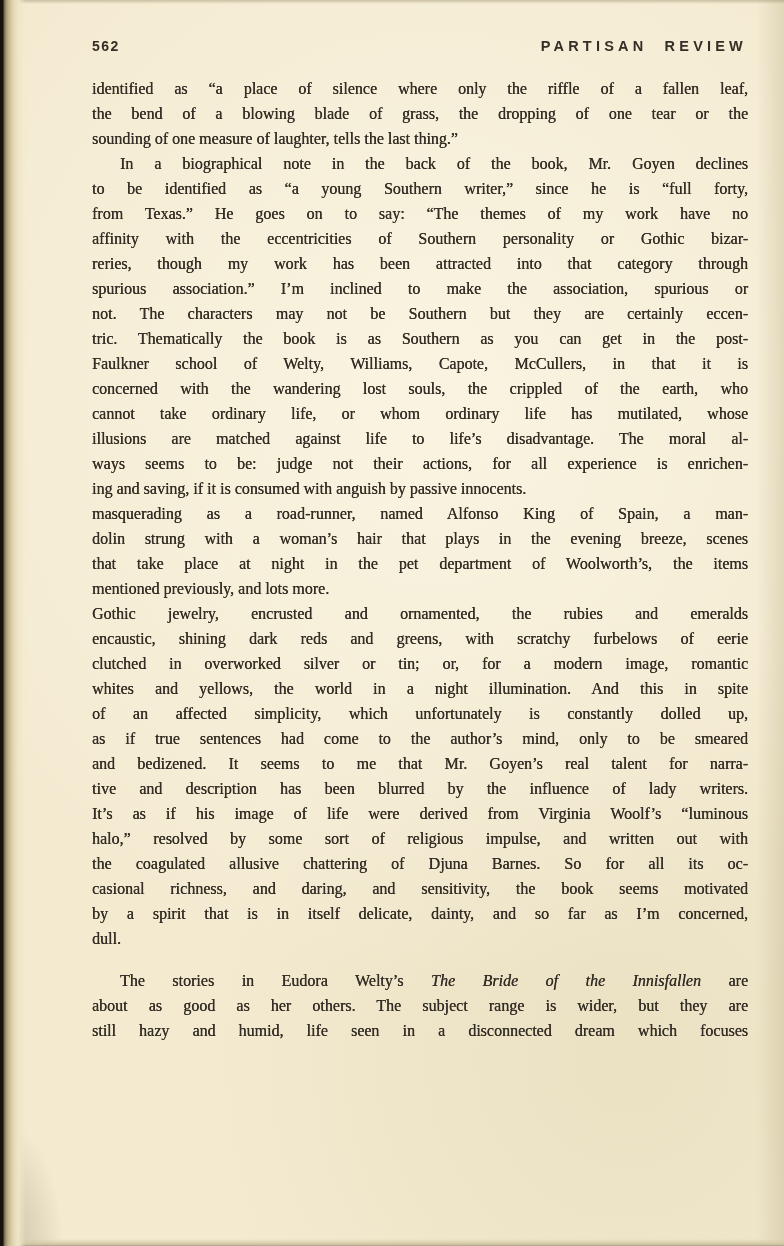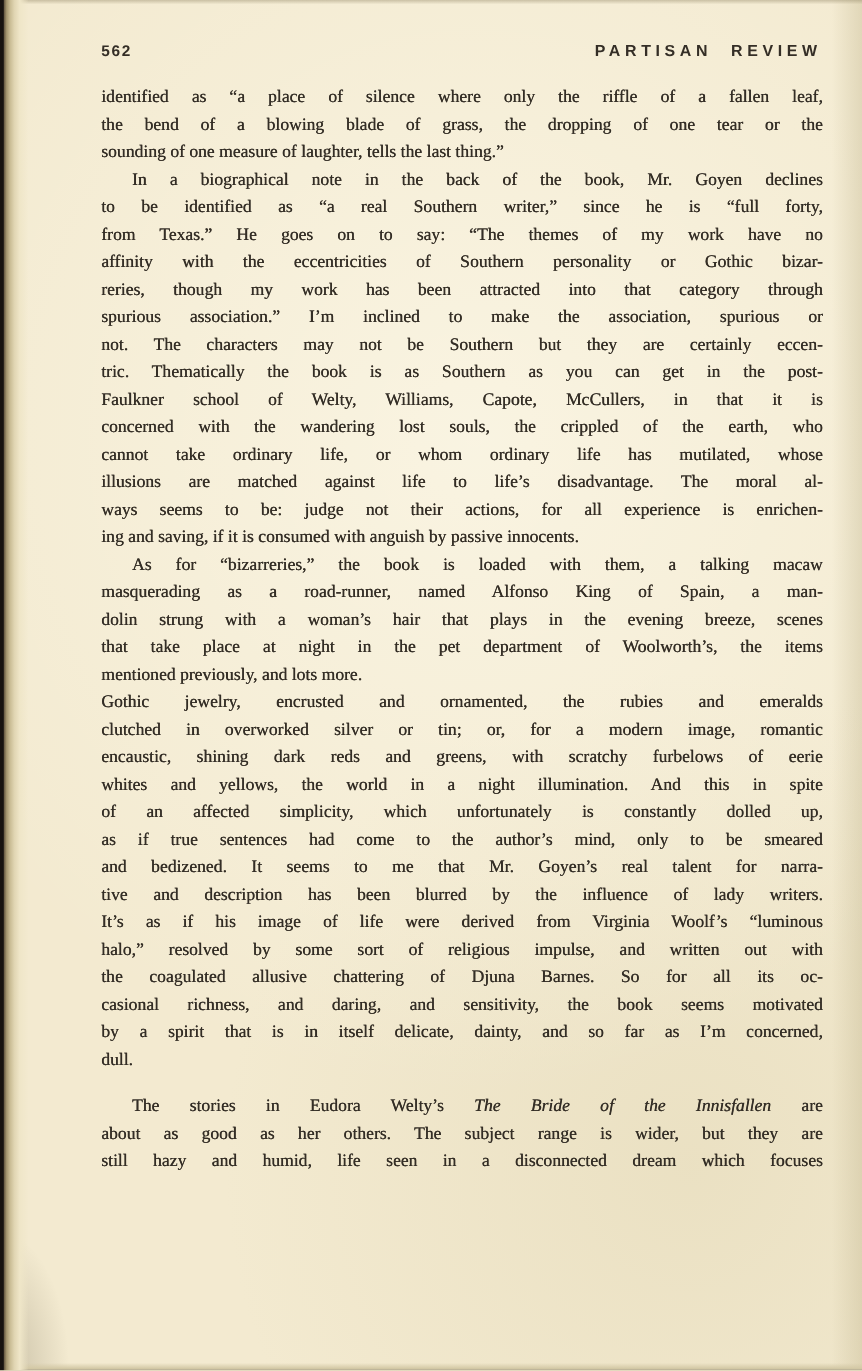--- a/index.html
+++ b/index.html
@@ -99,45 +99,44 @@
   </div>
 
   <div class="page-body">
       <div class="para">
         <div class="line">identified as “a place of silence where only the riffle of a fallen leaf,</div>
         <div class="line">the bend of a blowing blade of grass, the dropping of one tear or the</div>
         <div class="line last">sounding of one measure of laughter, tells the last thing.”</div>
       </div>
       <div class="para">
         <div class="line indent">In a biographical note in the back of the book, Mr. Goyen declines</div>
-        <div class="line">to be identified as “a real Southern writer,” since he is “full forty,</div>
+        <div class="line">to be identified as “a young Southern writer,” since he is “full forty,</div>
         <div class="line">from Texas.” He goes on to say: “The themes of my work have no</div>
         <div class="line">affinity with the eccentricities of Southern personality or Gothic bizar-</div>
         <div class="line">reries, though my work has been attracted into that category through</div>
         <div class="line">spurious association.” I’m inclined to make the association, spurious or</div>
         <div class="line">not. The characters may not be Southern but they are certainly eccen-</div>
         <div class="line">tric. Thematically the book is as Southern as you can get in the post-</div>
         <div class="line">Faulkner school of Welty, Williams, Capote, McCullers, in that it is</div>
         <div class="line">concerned with the wandering lost souls, the crippled of the earth, who</div>
         <div class="line">cannot take ordinary life, or whom ordinary life has mutilated, whose</div>
         <div class="line">illusions are matched against life to life’s disadvantage. The moral al-</div>
         <div class="line">ways seems to be: judge not their actions, for all experience is enrichen-</div>
         <div class="line last">ing and saving, if it is consumed with anguish by passive innocents.</div>
       </div>
       <div class="para">
-        <div class="line indent">As for “bizarreries,” the book is loaded with them, a talking macaw</div>
         <div class="line">masquerading as a road-runner, named Alfonso King of Spain, a man-</div>
         <div class="line">dolin strung with a woman’s hair that plays in the evening breeze, scenes</div>
         <div class="line">that take place at night in the pet department of Woolworth’s, the items</div>
         <div class="line last">mentioned previously, and lots more.</div>
       </div>
       <div class="para">
         <div class="line">Gothic jewelry, encrusted and ornamented, the rubies and emeralds</div>
+        <div class="line">encaustic, shining dark reds and greens, with scratchy furbelows of eerie</div>
         <div class="line">clutched in overworked silver or tin; or, for a modern image, romantic</div>
-        <div class="line">encaustic, shining dark reds and greens, with scratchy furbelows of eerie</div>
         <div class="line">whites and yellows, the world in a night illumination. And this in spite</div>
         <div class="line">of an affected simplicity, which unfortunately is constantly dolled up,</div>
         <div class="line">as if true sentences had come to the author’s mind, only to be smeared</div>
         <div class="line">and bedizened. It seems to me that Mr. Goyen’s real talent for narra-</div>
         <div class="line">tive and description has been blurred by the influence of lady writers.</div>
         <div class="line">It’s as if his image of life were derived from Virginia Woolf’s “luminous</div>
         <div class="line">halo,” resolved by some sort of religious impulse, and written out with</div>
         <div class="line">the coagulated allusive chattering of Djuna Barnes. So for all its oc-</div>
         <div class="line">casional richness, and daring, and sensitivity, the book seems motivated</div>
         <div class="line">by a spirit that is in itself delicate, dainty, and so far as I’m concerned,</div>

